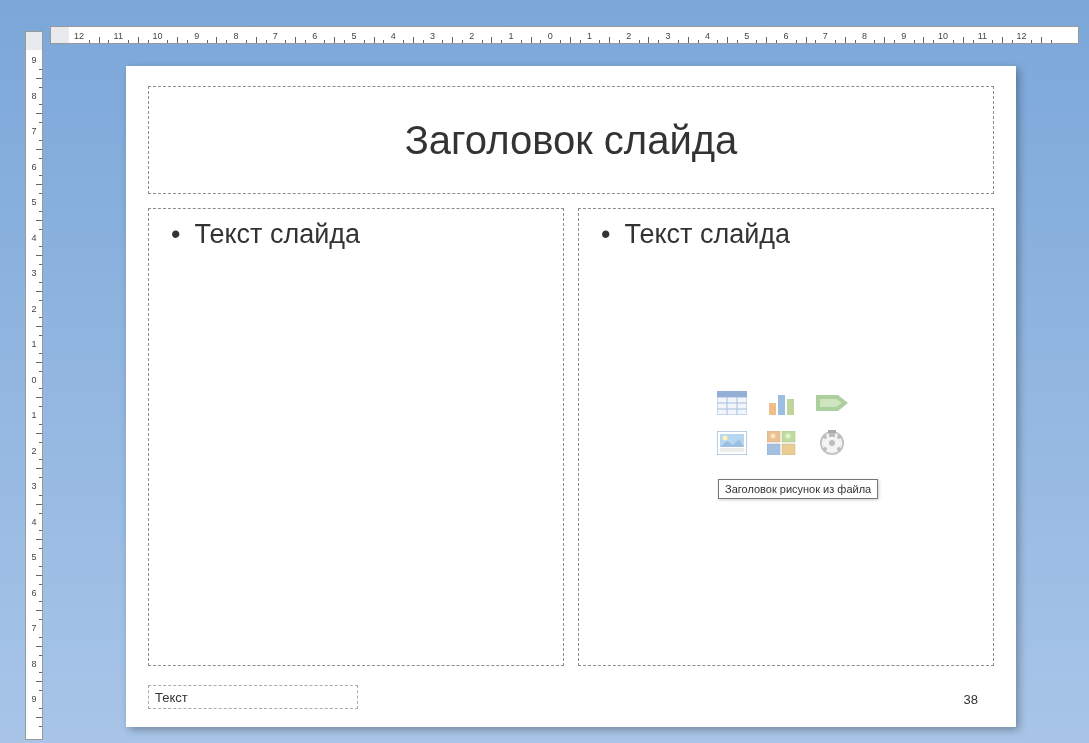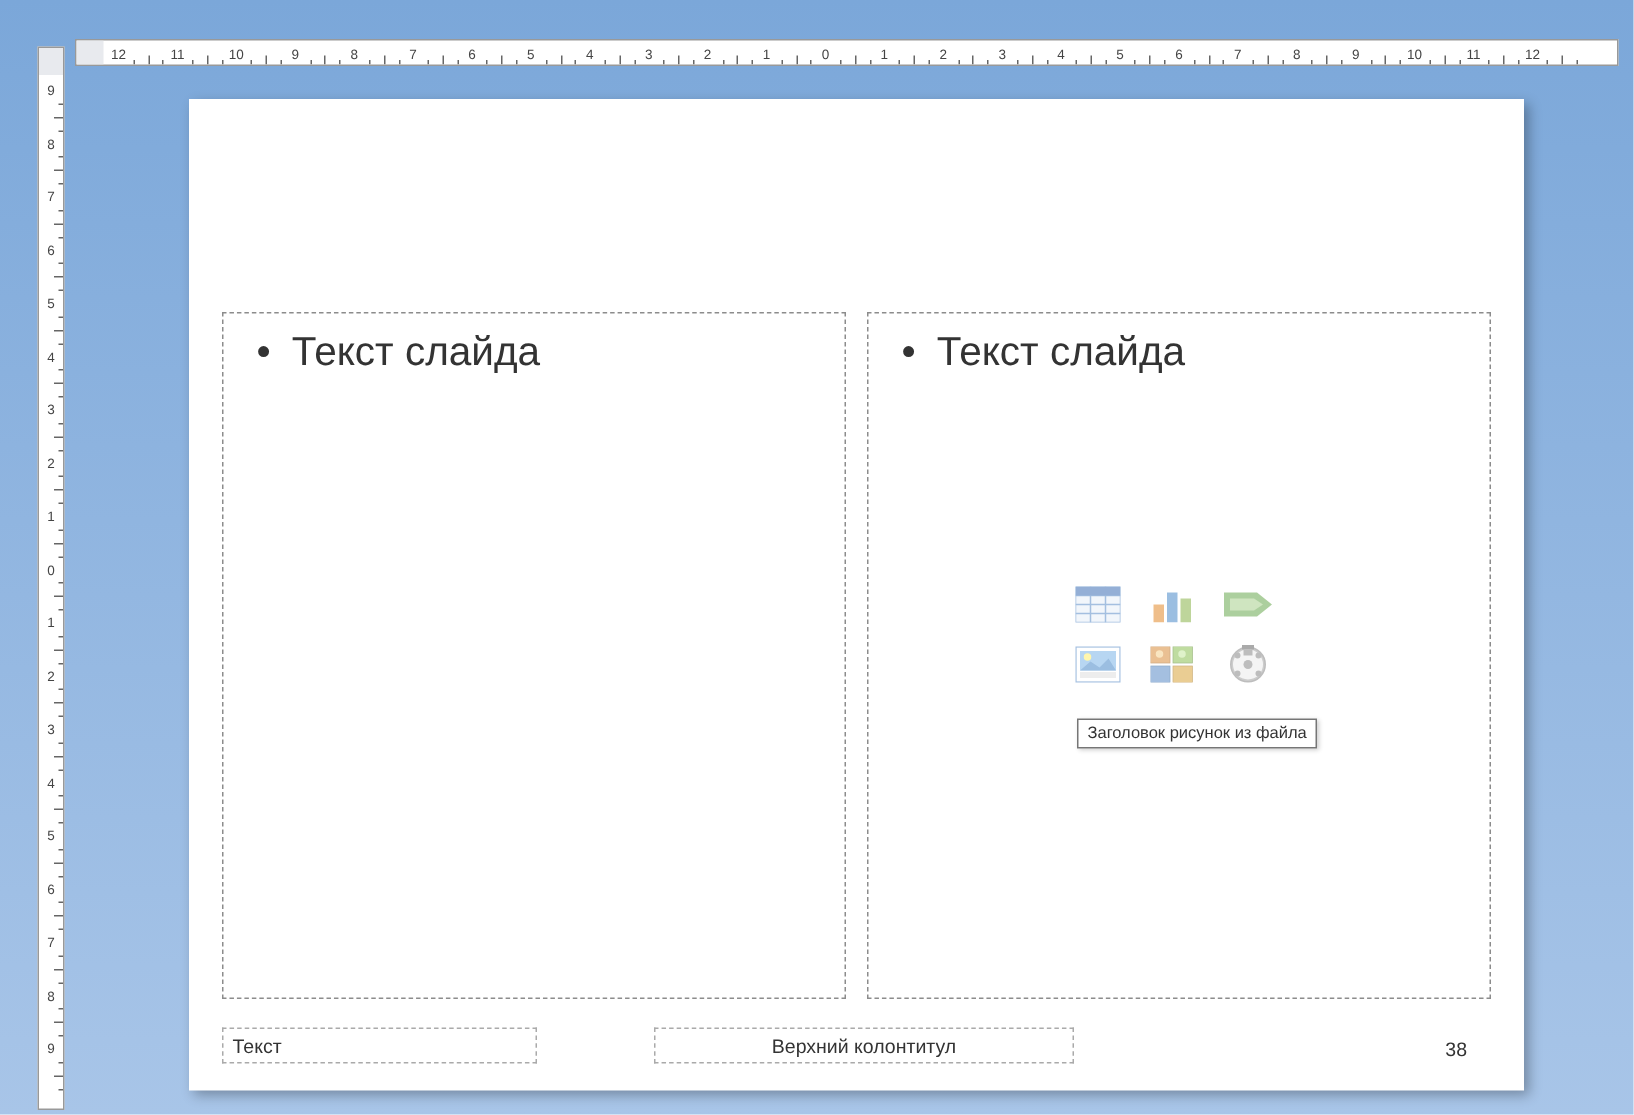--- a/index.html
+++ b/index.html
@@ -415,20 +415,23 @@
       <div style="position: absolute; right: 0px; top: 675.875px; width: 3px; height: 1px; background: rgb(102, 102, 102);"></div>
       <div style="position: absolute; right: 0px; top: 684.75px; width: 6px; height: 1px; background: rgb(102, 102, 102);"></div>
       <div style="position: absolute; right: 0px; top: 693.625px; width: 3px; height: 1px; background: rgb(102, 102, 102);"></div>
     </div>
 </div>
 
 <div class="workspace">
 
   <div class="slide">
 
+    <div class="placeholder title-placeholder">
+      <span>Заголовок слайда</span>
+    </div>
 
     <div class="placeholder content-left">
       <div class="bullet-text">
         <span>Текст слайда</span>
       </div>
     </div>
 
     <div class="placeholder content-right">
       <div class="bullet-text">
         <span>Текст слайда</span>
@@ -491,23 +494,20 @@
             <circle cx="21" cy="19" r="2" fill="#888"></circle>
           </svg>
         </div>
       </div>
     </div>
 
     <div class="footer-placeholder date-placeholder">
       <span>Текст</span>
     </div>
 
-    <div class="footer-placeholder header-placeholder">
-      <span>Верхний колонтитул</span>
-    </div>
 
     <div class="page-number">
       <span>38</span>
     </div>
 
     <div class="tooltip">
       <span>Заголовок рисунок из файла</span>
     </div>
 
   </div>

